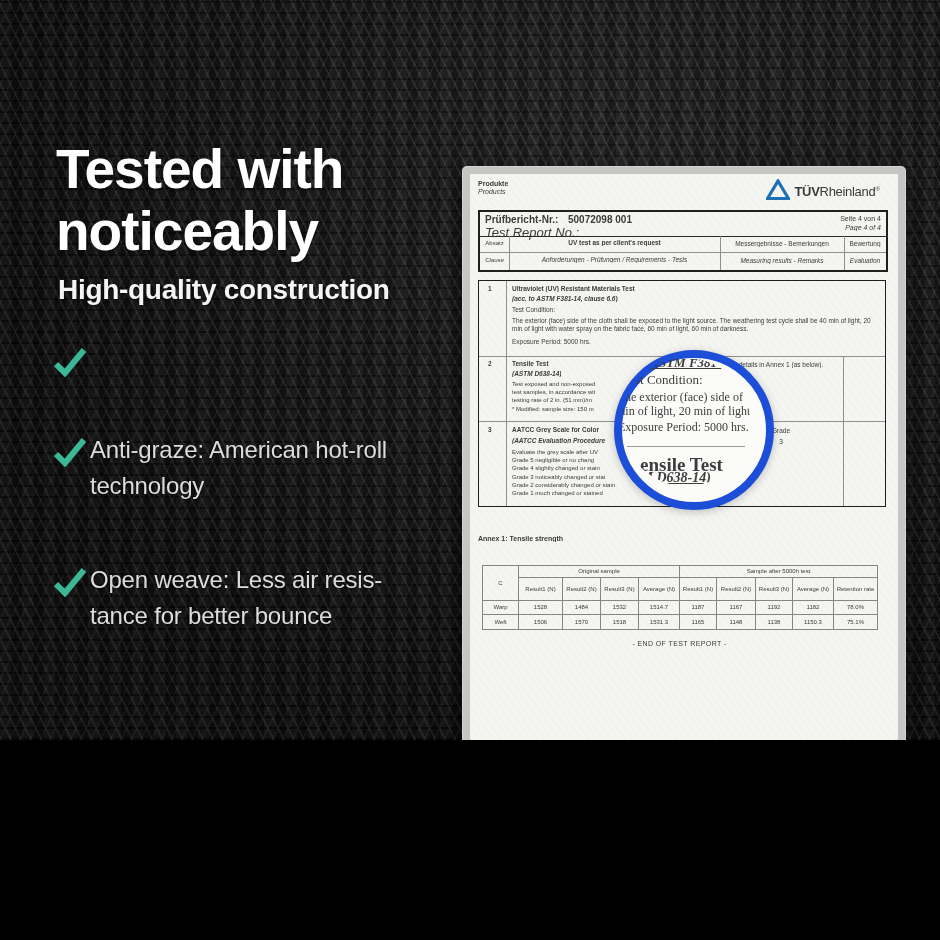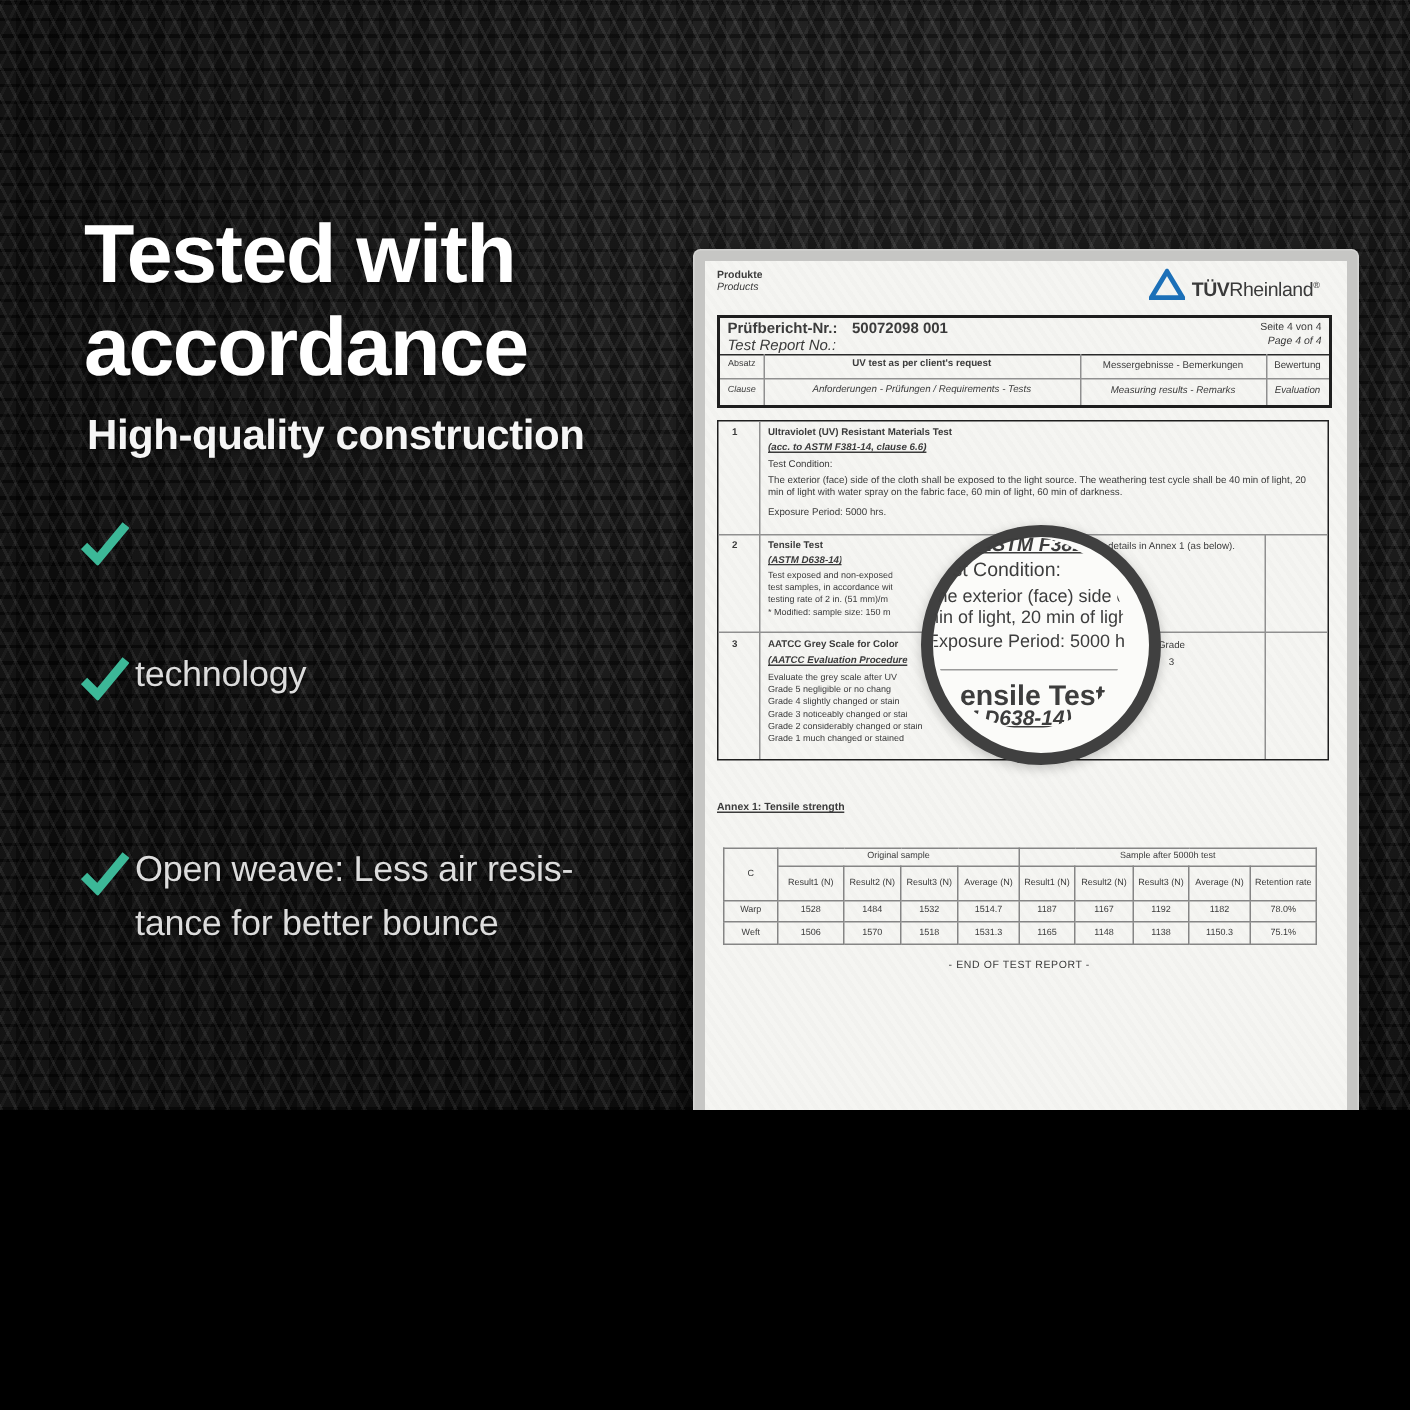--- a/index.html
+++ b/index.html
@@ -29,58 +29,59 @@
   .paper-inner{position:absolute;left:8px;top:8px;width:428px;height:618px;background:#f5f5f2;
     background-image:repeating-linear-gradient(55deg, rgba(0,0,0,.012) 0 3px, rgba(255,255,255,.02) 3px 6px);
     overflow:hidden;}
   .doc, .doc div{color:#3b3b3b;}
   .b{font-weight:bold;} .i{font-style:italic;} .u{text-decoration:underline;}
   .line{position:absolute;background:#8f8f8f;}
   .cell{position:absolute;overflow:hidden;white-space:nowrap;}
   .ctr{text-align:center;}
   .box{position:absolute;border:2px solid #1f1f1f;}
   
-  .t10{font-size:10px;} .t8{font-size:10px;} .t7{font-size:7px;} .t65{font-size:6.5px;} .t6{font-size:6px;}
+  .t10{font-size:10px;} .t8{font-size:13px;} .t7{font-size:7px;} .t65{font-size:6.5px;} .t6{font-size:6px;}
   
   table.annex{position:absolute;left:12px;top:391px;border-collapse:collapse;table-layout:fixed;width:395px;}
   table.annex td{border:1px solid #858585;font-size:6px;line-height:7px;text-align:center;
     color:#3b3b3b;padding:0;overflow:hidden;}
   
   .mag{position:absolute;left:152px;top:184px;width:144px;height:144px;border-radius:50%;
-    border:8px solid #404040;background:#fbfbf9;box-shadow:0 2px 8px rgba(0,0,0,.22);z-index:5;}
+    border:8px solid #1d4ed8;background:#fbfbf9;box-shadow:0 2px 8px rgba(0,0,0,.22);z-index:5;font-family:Liberation Serif, serif;}
   .mag-in{position:absolute;left:0;top:0;width:128px;height:128px;border-radius:50%;overflow:hidden;}
   .mag-in div{position:absolute;white-space:nowrap;color:#3d3d3d;}
 </style>
 </head>
 <body>
 
 <div class="stage">
 
   <div class="abs headline">
     <div>Tested with</div>
-    <div>accordance</div>
+    <div>noticeably</div>
   </div>
   <div class="abs subhead">High-quality construction</div>
 
   <div class="abs bullet" style="top:342px;">
     <span class="ck">
       <svg width="32" height="30" viewBox="0 0 32 30">
           <polyline points="2,17 11,26 30,3" fill="none" stroke="#3cb898" stroke-width="6"></polyline>
         </svg>
     </span>
     <span class="btxt">
     </span>
   </div>
   <div class="abs bullet" style="top:432px;">
     <span class="ck">
       <svg width="32" height="30" viewBox="0 0 32 30">
           <polyline points="2,17 11,26 30,3" fill="none" stroke="#3cb898" stroke-width="6"></polyline>
         </svg>
     </span>
     <span class="btxt">
+      <div>Anti-graze: American hot-roll</div>
       <div>technology</div>
     </span>
   </div>
   <div class="abs bullet" style="top:522px;margin-top:40px;">
     <span class="ck">
       <svg width="32" height="30" viewBox="0 0 32 30">
           <polyline points="2,17 11,26 30,3" fill="none" stroke="#3cb898" stroke-width="6"></polyline>
         </svg>
     </span>
     <span class="btxt">

